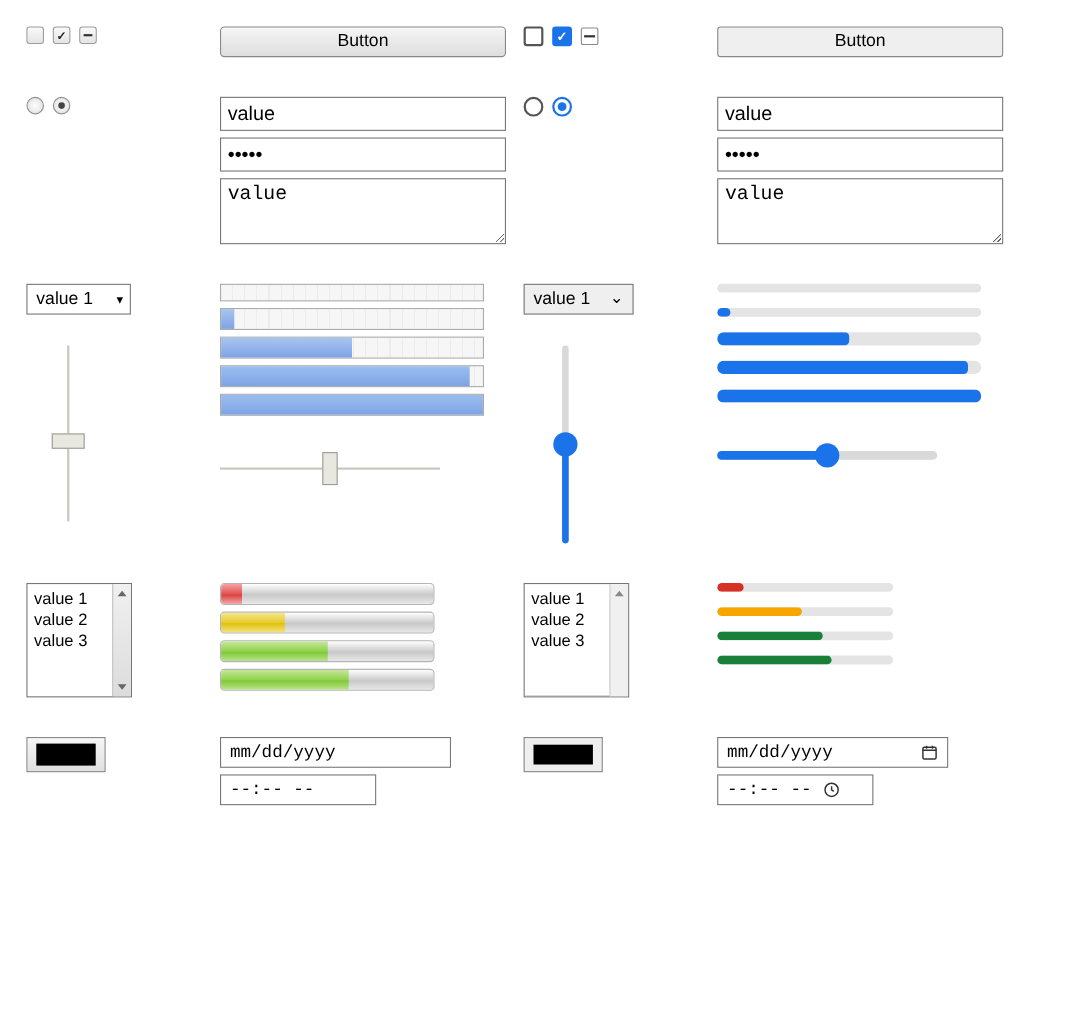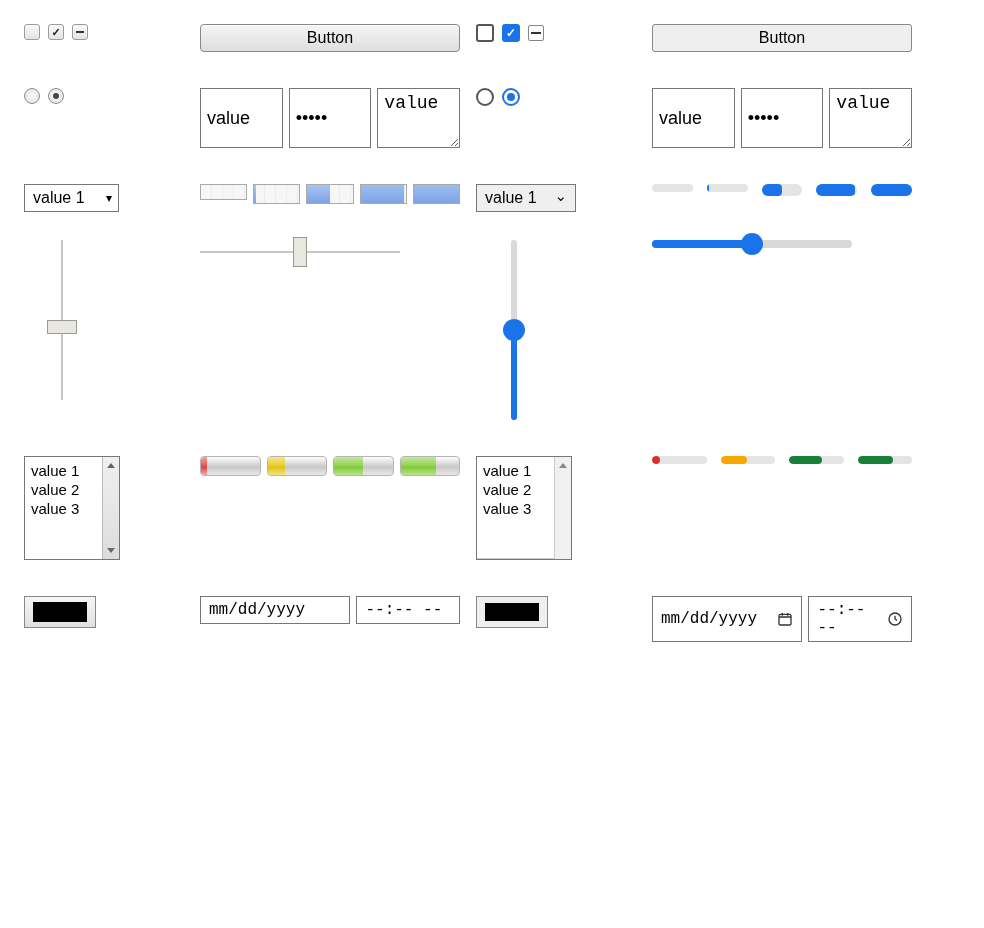--- a/index.html
+++ b/index.html
@@ -13,21 +13,21 @@
   }
   .grid {
     display: grid;
     grid-template-columns: 160px 260px 160px 260px;
     column-gap: 16px;
     row-gap: 36px;
     align-items: start;
   }
   .cell { display: flex; flex-direction: column; gap: 12px; }
   .row { display: flex; align-items: center; gap: 8px; }
-  .stack { display: flex; flex-direction: row; gap: 6px; }
+  .stack { display: flex; flex-direction: column; gap: 6px; }
 
   
   .cb-classic {
     width: 16px; height: 16px;
     background: linear-gradient(#fafafa,#e4e4e4);
     border: 1px solid #9c9c9c; border-radius: 3px;
     display: inline-flex; align-items: center; justify-content: center;
     font-size: 11px; color: #222;
   }
   .cb-classic.dash::after { content: ""; display:block; width:8px; height:2px; background:#333; }

